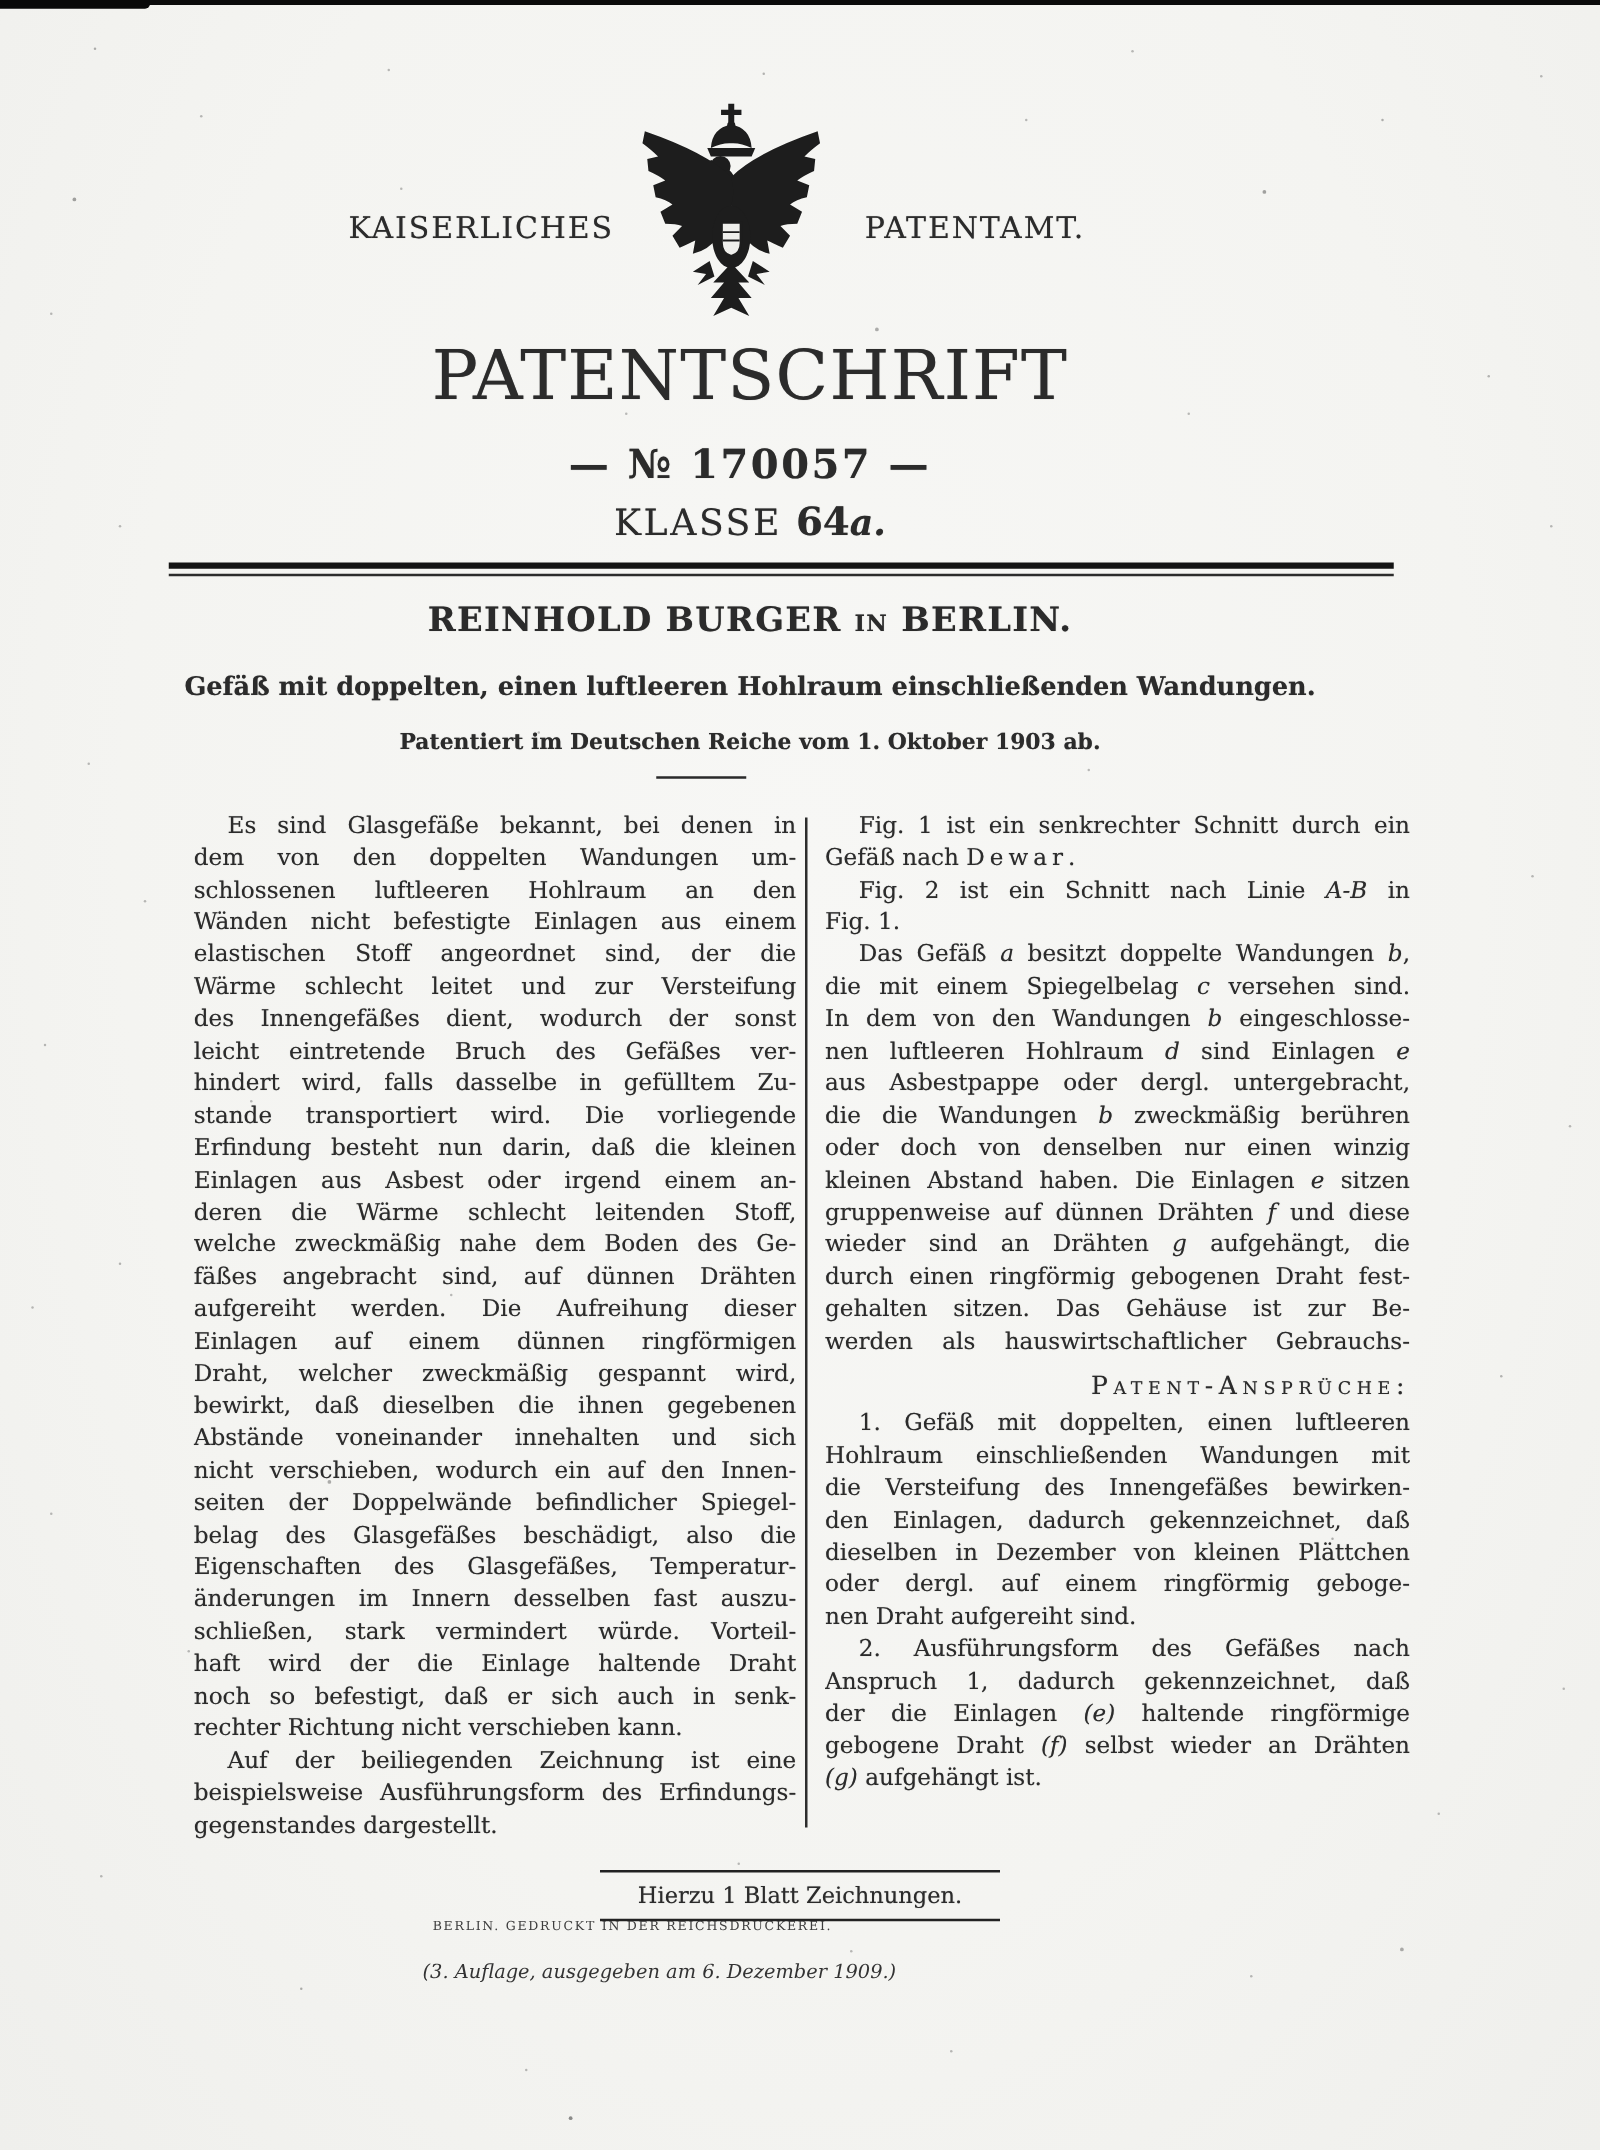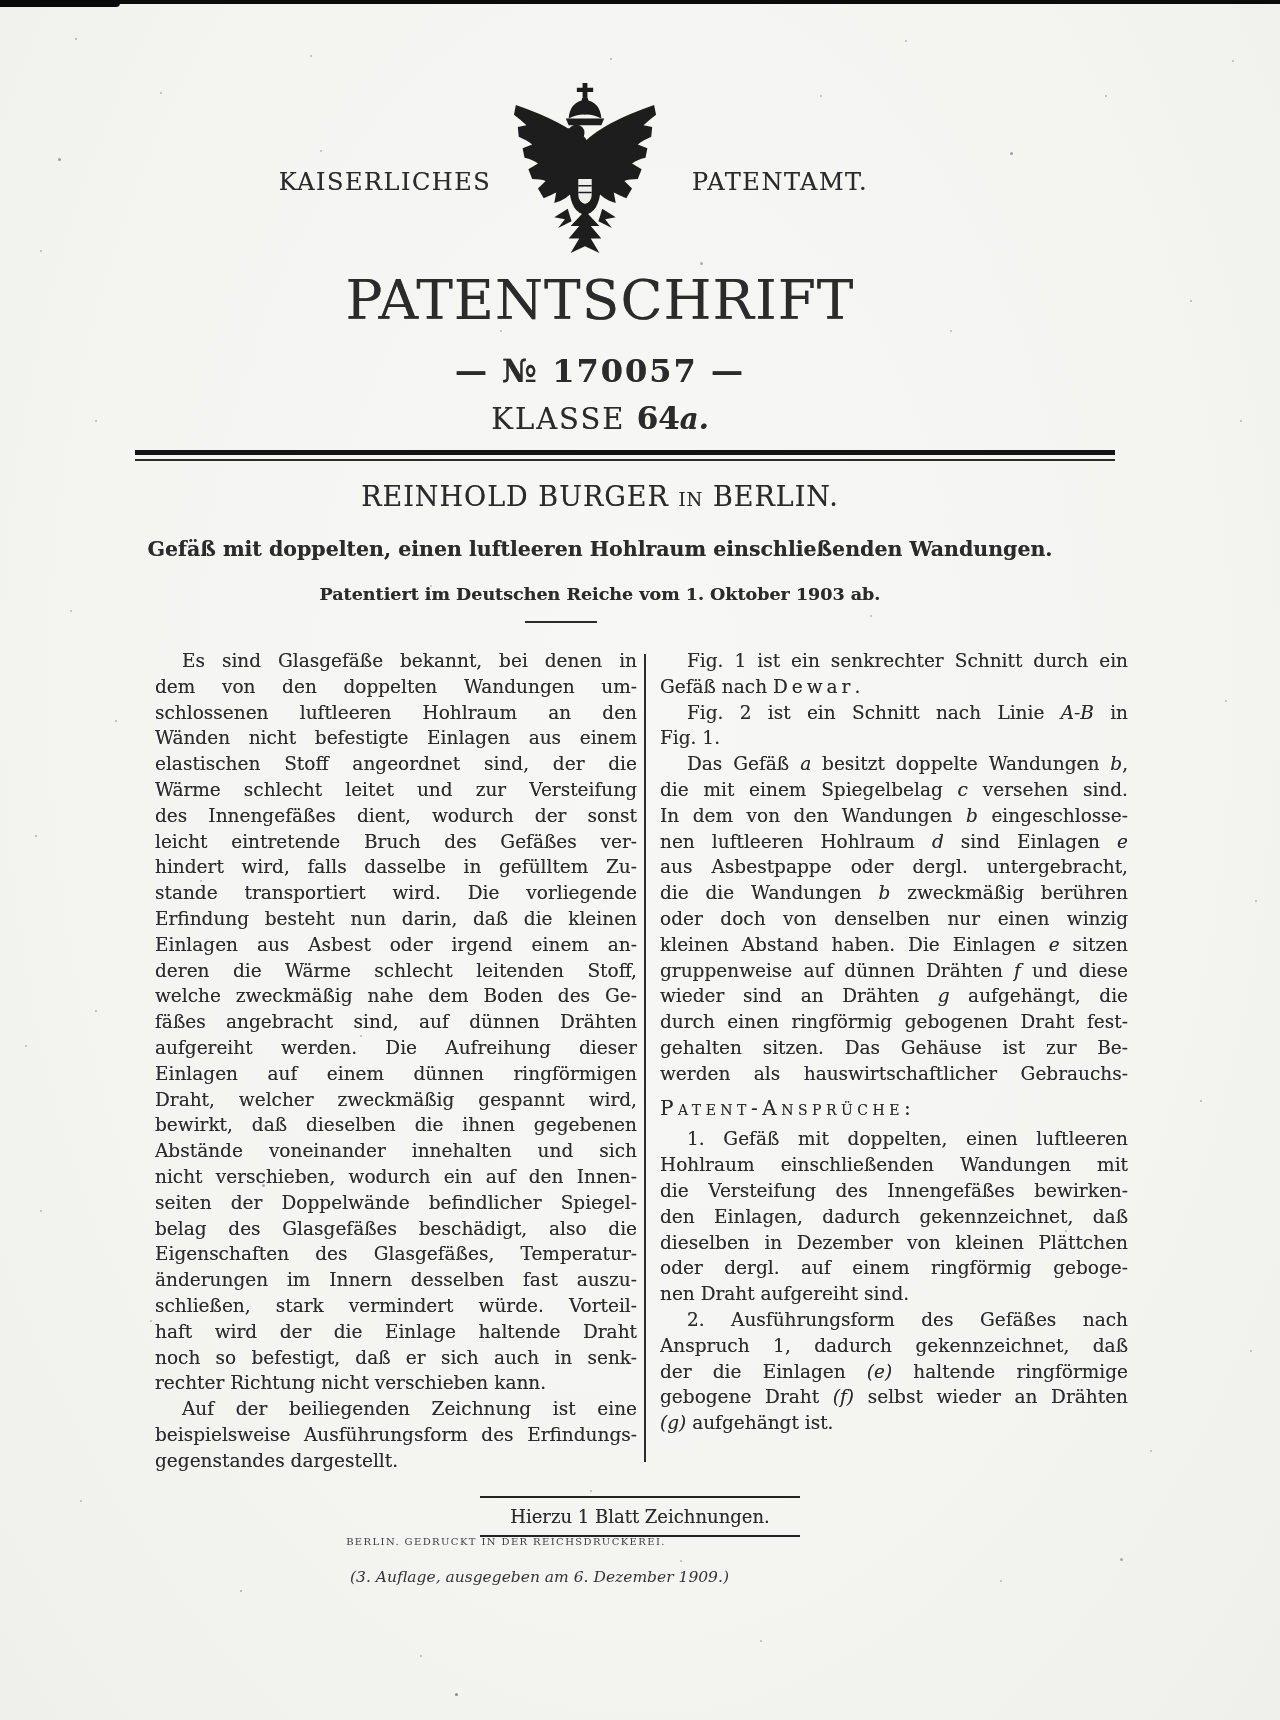--- a/index.html
+++ b/index.html
@@ -43,46 +43,46 @@
 
   
   .tblock { position:absolute; left:110px; width:980px; text-align:center; }
   .t-main   { top:268px; font-size:55px; letter-spacing:1px; }
   .t-number { top:352px; font-size:32px; font-weight:bold; letter-spacing:2px; }
   .t-klasse { top:400px; font-size:29px; letter-spacing:2px; }
   .t-klasse b { font-size:31px; letter-spacing:0; }
   .t-klasse i { font-size:29px; font-weight:bold; letter-spacing:0; }
   .double-rule { position:absolute; top:450px; left:135px; width:980px; height:4px;
                  border-top:5px solid #141414; border-bottom:2px solid #2c2c2c; }
-  .t-author { top:481px; font-size:27px; letter-spacing:1px; }
+  .t-author { top:481px; font-size:27px; letter-spacing:1px;font-weight:bold; }
   .t-author .incaps { font-size:18px; letter-spacing:1px; }
   .t-invention { top:537px; font-size:20.5px; font-weight:bold; }
   .t-patdate { top:584px; font-size:17.5px; font-weight:bold; }
   .short-rule { position:absolute; top:621px; left:525px; width:72px; height:2px; background:#2a2a2a; }
 
   
   .cols { position:absolute; top:648px; left:150px; width:980px; }
   .col-rule { position:absolute; left:494px; top:6px; width:2px; height:808px; background:#2d2d2d; }
   .col { position:absolute; top:0; }
   .col-left  { left:5px;  width:482px; }
   .col-right { left:510px; width:468px; }
   .bline { position:relative; height:25.8px; line-height:25.8px; overflow:hidden;
            font-size:18.5px; text-align:justify; text-shadow:0 0 .6px rgba(40,40,40,.5); }
   .bline:not(.end):not(.chead)::after { content:""; display:inline-block; width:100%; height:0; }
   .bline.end { text-align:left; }
   .bline.ind { text-indent:27px; }
   .bline .sp { letter-spacing:4px; }
-  .chead { height:auto; text-align:left; font-variant:small-caps; letter-spacing:4.5px;
+  .chead { height:auto; text-align:right; font-variant:small-caps; letter-spacing:4.5px;
            font-size:20px; padding:9px 0 5px 0; overflow:visible; }
 
   
   .drawings-note { position:absolute; top:1496px; left:0; width:1280px; text-align:center; }
   .drawings-note .boxed { display:inline-block; border-top:2px solid #222; border-bottom:2px solid #222;
                           padding:8px 30px; font-size:18px; }
-  .edition-note { position:absolute; top:1568px; left:16px; width:1047px; text-align:center;
+  .edition-note { position:absolute; top:1568px; left:4px; width:1047px; text-align:center;
                   font-style:italic; font-size:15.5px; color:#333; }
   .imprint { position:absolute; top:1536px; left:0; width:1012px; text-align:center;
              font-size:10px; letter-spacing:1.4px; color:#3d3d3d; }
 </style>
 </head>
 <body>
 
 <div class="page">
 
   <div class="scan-edge-top"></div>

